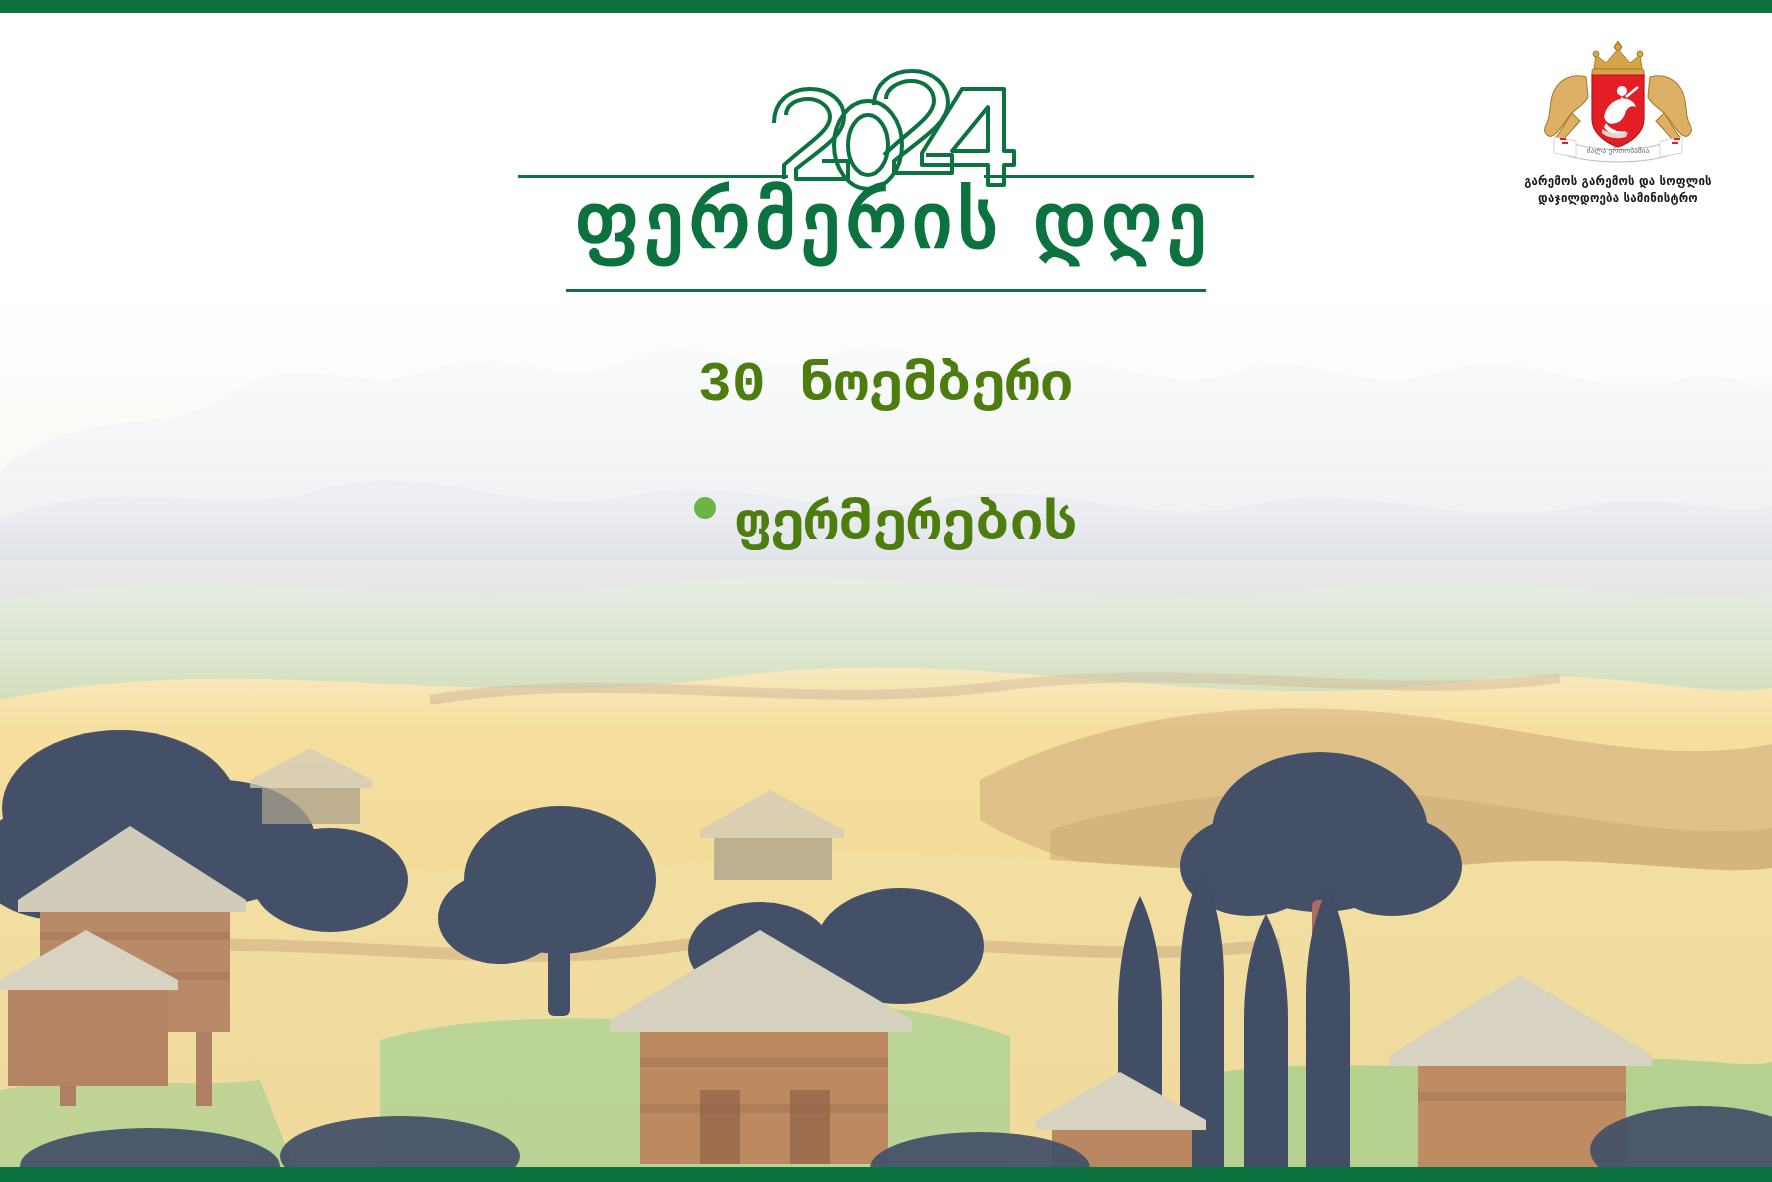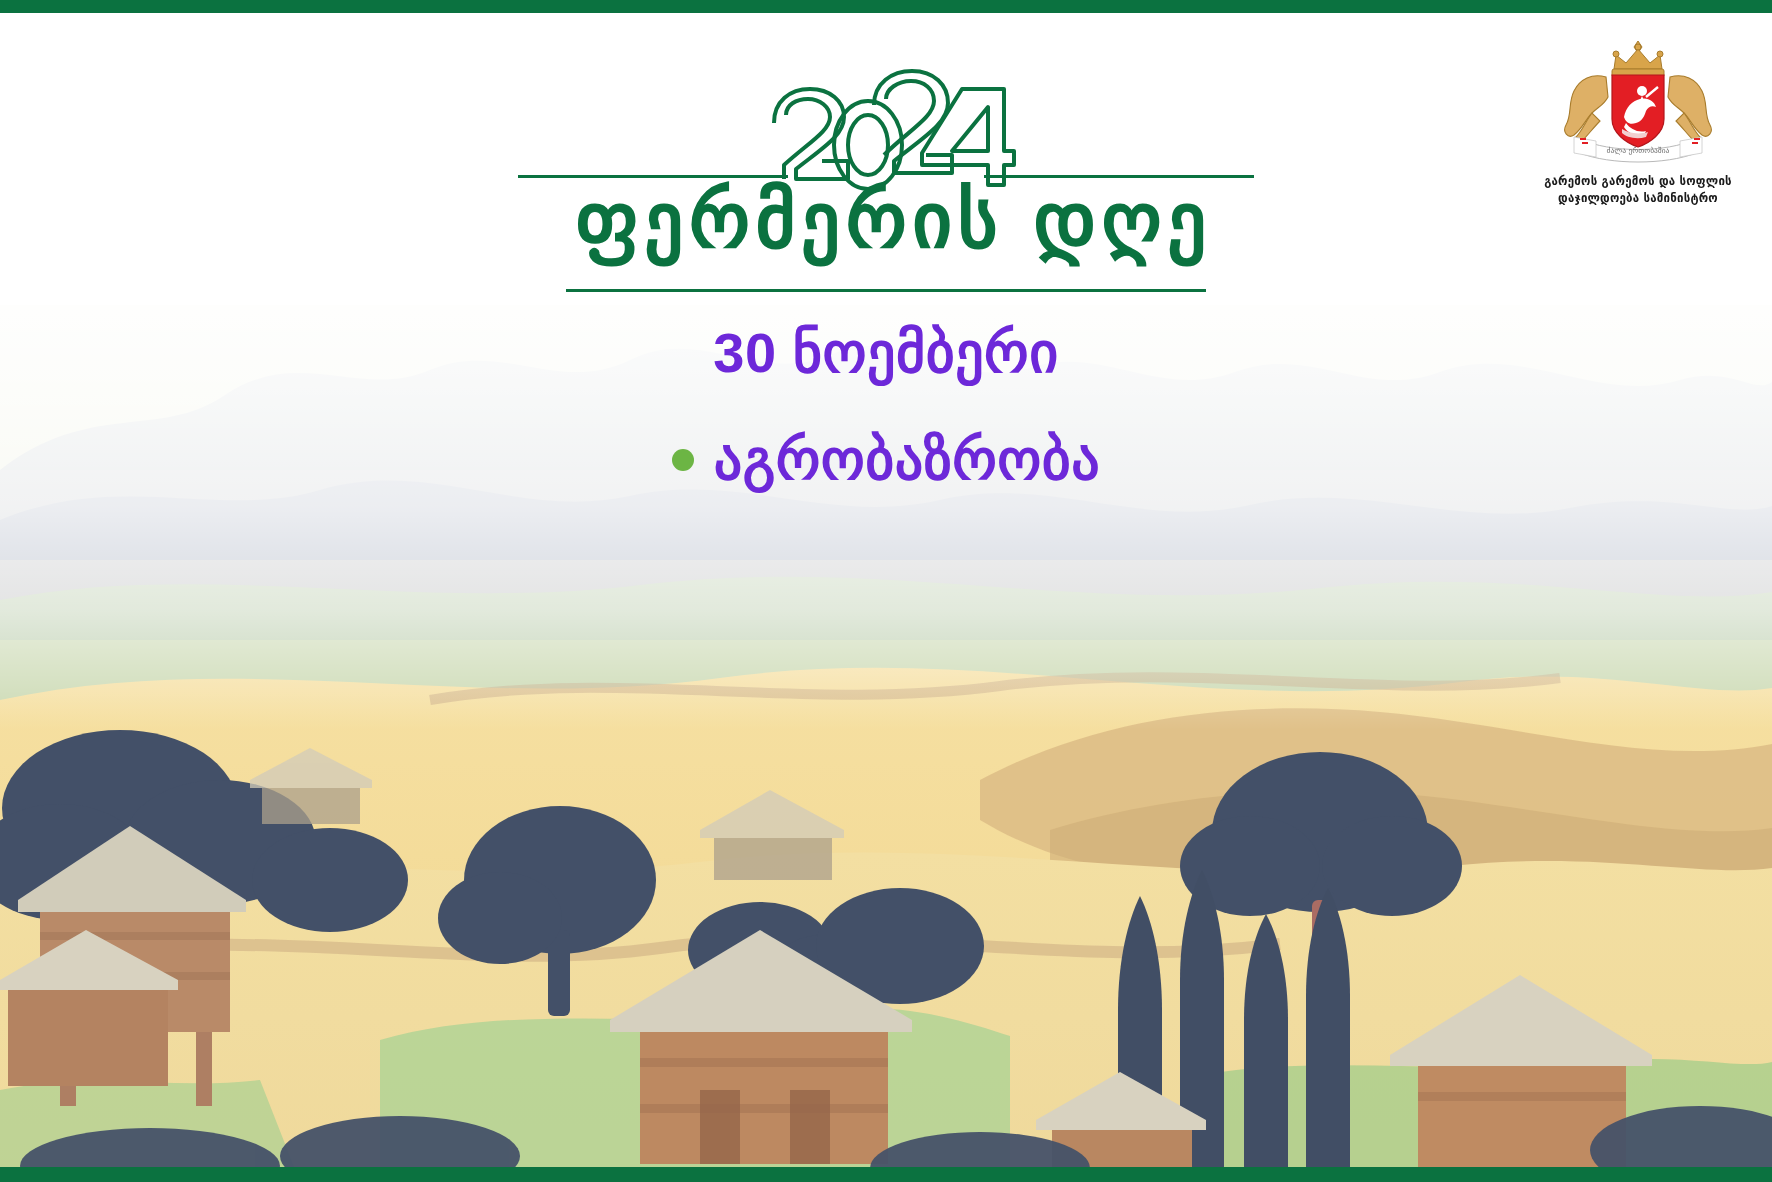--- a/index.html
+++ b/index.html
@@ -55,21 +55,21 @@
     line-height: 1.05;
     white-space: nowrap;
   }
   #logo-underline {
     position: absolute; top: 228px; left: 50%; transform: translateX(-50%);
     width: 640px; height: 3px; background: #0b7240;
   }
 
   
   #emblem-block {
-    position: absolute; top: 22px; right: 24px;
+    position: absolute; top: 22px; right: 44px;
     width: 220px; text-align: center; z-index: 35;
   }
   #emblem-art { width: 172px; height: 132px; margin: 0 auto; display: block; }
   #emblem-caption {
     margin-top: 6px;
     font-size: 11.5px; font-weight: bold; line-height: 1.45;
     color: #1b1b1b; letter-spacing: .2px;
   }
 
   
@@ -88,24 +88,25 @@
         rgba(255,255,255,0.00) 100%);
   }
 
   
   #content {
     position: absolute; left: 0; top: 320px; width: 100%;
     z-index: 20; text-align: center;
     color: #231f20;
   }
   .copy-line {
-    font-family: Liberation Sans, sans-serif;
+    font-family: Liberation Mono, monospace;
     font-weight: bold;
-    color: #6d28d9;
+    color: #4d7c0f;
     white-space: nowrap;
+    margin-top: 28px;
   }
   #date-line { font-size: 56px; letter-spacing: .5px; }
 
   #venue-line {
     margin-top: 16px; font-size: 56px; letter-spacing: .5px;
     display: flex; align-items: center; justify-content: center; gap: 10px;
   }
   .pin-icon { width: 38px; height: 52px; flex: 0 0 auto; }
 
   #bullets { margin-top: 42px; }
@@ -352,21 +353,21 @@
 
   <div id="content">
 
     <div id="date-line" class="copy-line">30 ნოემბერი</div>
 
 
     <div id="bullets">
 
       <div class="bullet-row">
         <span class="bullet-dot"></span>
-        <span class="bullet-text copy-line">აგრობაზრობა</span>
+        <span class="bullet-text copy-line">ფერმერების</span>
       </div>
 
 
     </div>
   </div>
 
   <div id="bottom-bar" class="edge-bar"></div>
 
 </div>
 

